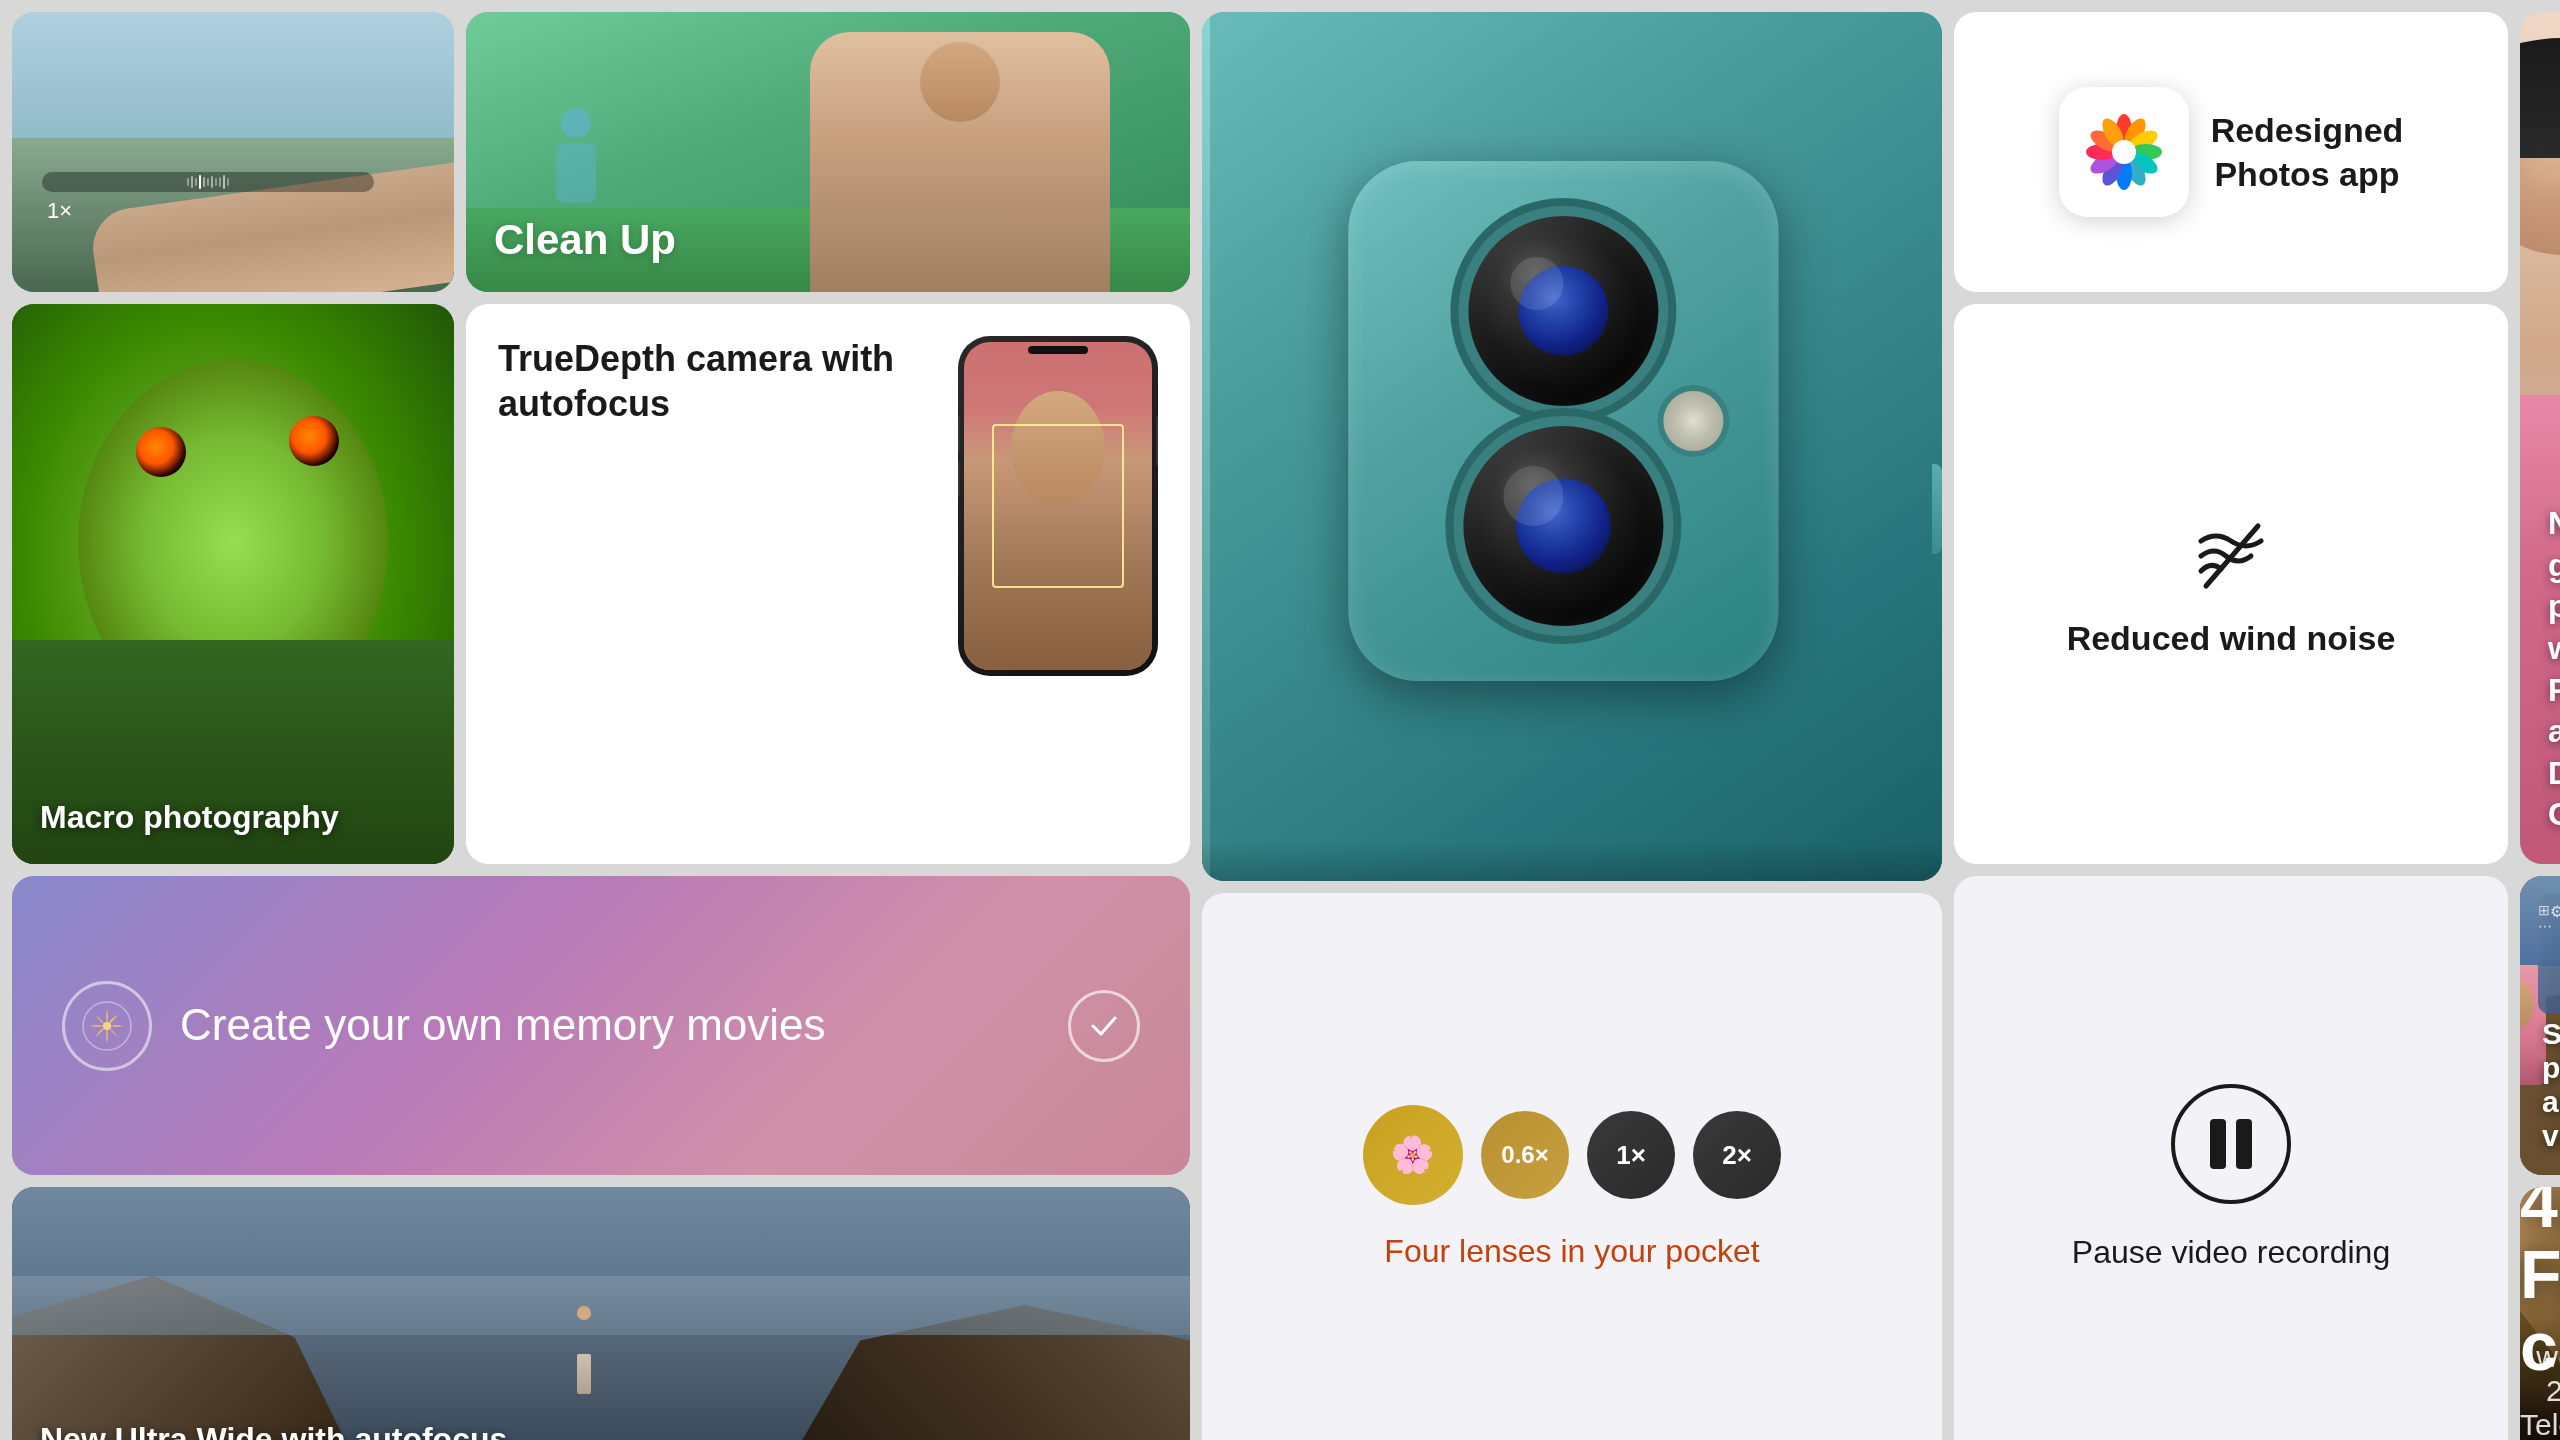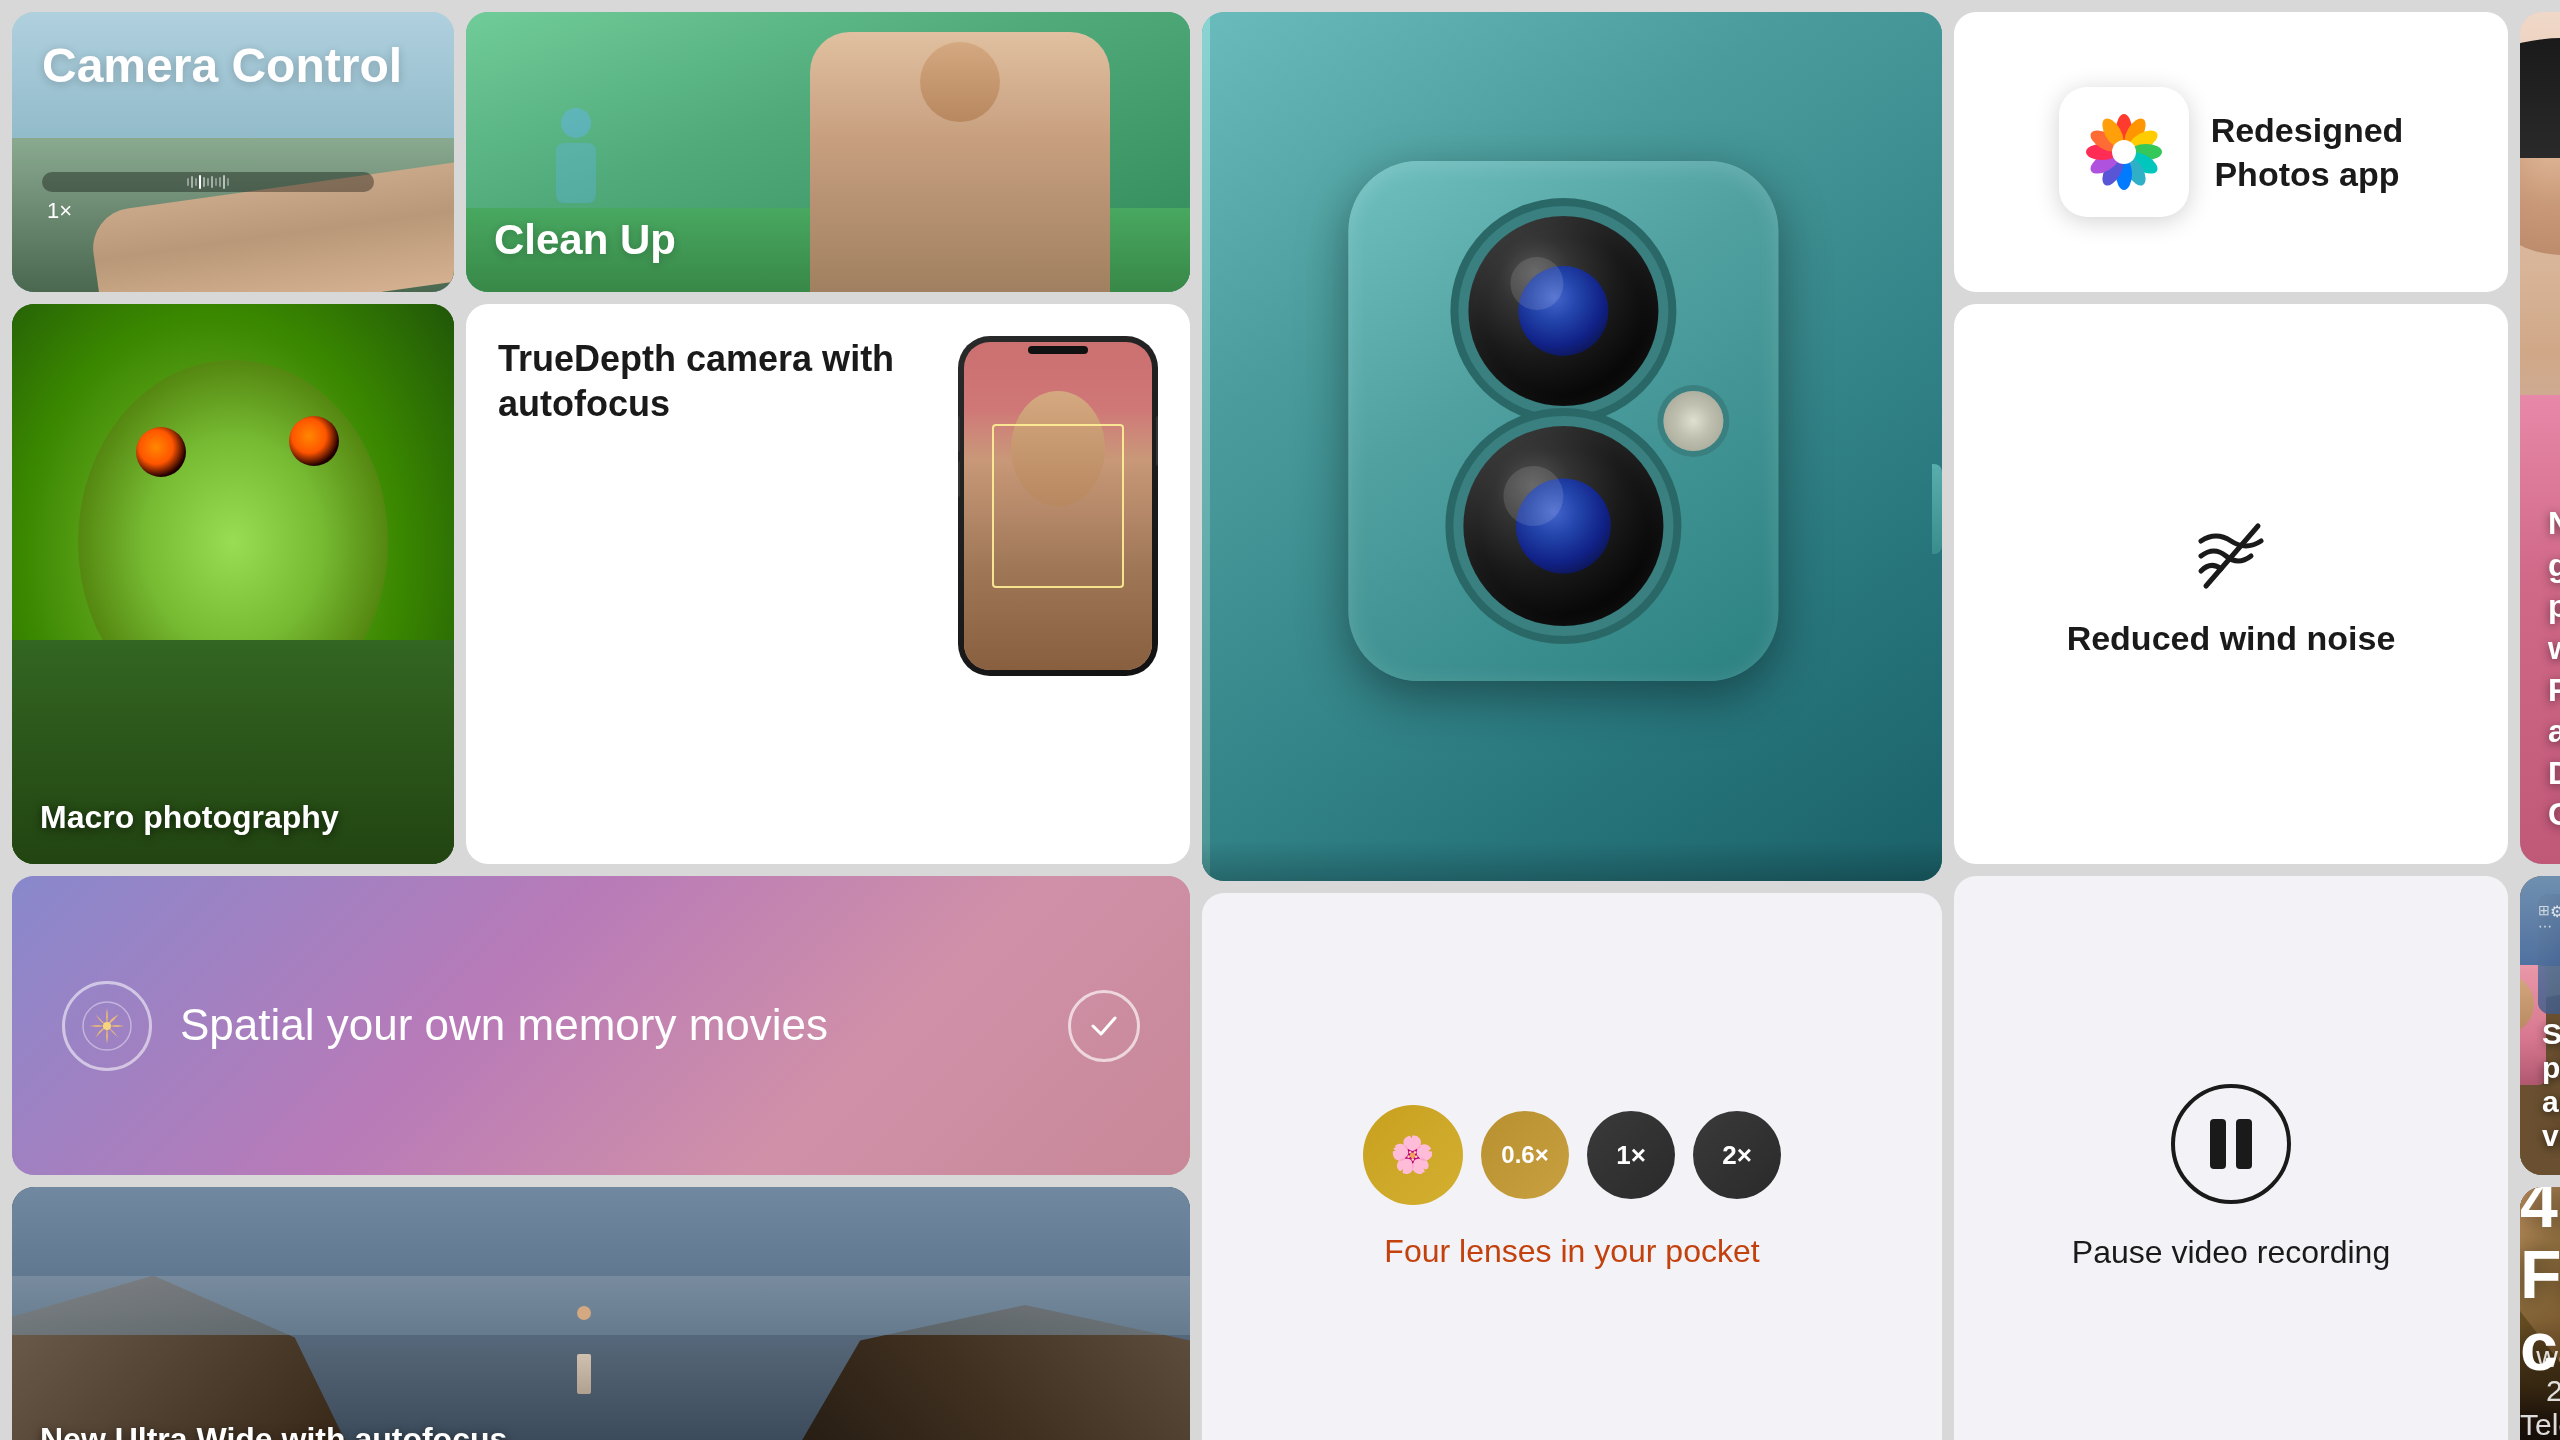--- a/index.html
+++ b/index.html
@@ -33,23 +33,20 @@
       <div style="width:2px;height:10px;background:rgba(255,255,255,0.5);border-radius:2px;"></div>
       <div style="width:2px;height:8px;background:rgba(255,255,255,0.4);border-radius:2px;"></div>
       <div style="width:2px;height:12px;background:rgba(255,255,255,0.5);border-radius:2px;"></div>
       <div style="width:2px;height:8px;background:rgba(255,255,255,0.35);border-radius:2px;"></div>
       <div style="width:2px;height:10px;background:rgba(255,255,255,0.4);border-radius:2px;"></div>
       <div style="width:2px;height:14px;background:rgba(255,255,255,0.6);border-radius:2px;"></div>
       <div style="width:2px;height:8px;background:rgba(255,255,255,0.35);border-radius:2px;"></div>
     </div>
     <div style="position:absolute;bottom:68px;left:35px;color:white;font-size:22px;font-weight:500;">
       <span>1×</span>
-    </div>
-    <div style="position:absolute;top:28px;left:30px;right:20px;">
-      <div style="color:white;font-size:48px;font-weight:700;line-height:1.1;text-shadow:0 2px 10px rgba(0,0,0,0.2);">Camera Control</div>
     </div>
   </div>
 
   <div style="grid-column:2;grid-row:1;border-radius:22px;overflow:hidden;position:relative;background:linear-gradient(135deg,#5ab888 0%,#3a9868 100%);">
     <div style="position:absolute;inset:0;background:linear-gradient(160deg,#70cc99 0%,#50aa7a 40%,#308858 100%);"></div>
 
     <div style="position:absolute;bottom:0;left:0;right:0;height:30%;background:linear-gradient(180deg,#48a860 0%,#388848 100%);"></div>
 
     <div style="position:absolute;right:80px;bottom:0;width:300px;height:260px;">
       <div style="width:100%;height:100%;background:linear-gradient(180deg,#e0c0a0 0%,#c8a080 40%,#a08060 100%);border-radius:40px 40px 0 0;"></div>
@@ -229,21 +226,21 @@
           <path d="M44 26 C36 27, 36 27, 26 26 C36 25, 36 25, 44 26Z" fill="rgba(255,200,100,0.9)"></path>
           <path d="M26 44 C27 36, 27 36, 26 26 C25 36, 25 36, 26 44Z" fill="rgba(255,200,100,0.9)"></path>
           <path d="M8 26 C16 27, 16 27, 26 26 C16 25, 16 25, 8 26Z" fill="rgba(255,200,100,0.9)"></path>
           <path d="M37.5 14.5 C33 20, 33 20, 26 26 C30 19, 30 19, 37.5 14.5Z" fill="rgba(255,200,100,0.8)"></path>
           <path d="M37.5 37.5 C32 33, 32 33, 26 26 C31 30, 31 30, 37.5 37.5Z" fill="rgba(255,200,100,0.8)"></path>
           <path d="M14.5 37.5 C20 32, 20 32, 26 26 C19 30, 19 30, 14.5 37.5Z" fill="rgba(255,200,100,0.8)"></path>
           <path d="M14.5 14.5 C20 20, 20 20, 26 26 C19 21, 19 21, 14.5 14.5Z" fill="rgba(255,200,100,0.8)"></path>
           <circle cx="26" cy="26" r="4" fill="rgba(255,220,120,0.9)"></circle>
         </svg>
       </div>
-      <div style="font-size:44px;color:white;font-weight:500;flex:1;line-height:1.2;">Spatial your own memory movies</div>
+      <div style="font-size:44px;color:white;font-weight:500;flex:1;line-height:1.2;">Create your own memory movies</div>
 
       <div style="width:72px;height:72px;border-radius:50%;border:3px solid rgba(255,255,255,0.65);display:flex;align-items:center;justify-content:center;flex-shrink:0;">
         <svg width="36" height="36" viewBox="0 0 36 36" fill="none" stroke="white" stroke-width="3" stroke-linecap="round" stroke-linejoin="round">
           <polyline points="7,18 15,26 29,10"></polyline>
         </svg>
       </div>
     </div>
   </div>
 
   <div style="grid-column:3;grid-row:4/span 2;border-radius:22px;overflow:hidden;background:#f2f2f7;display:flex;flex-direction:column;align-items:center;justify-content:center;gap:28px;">

